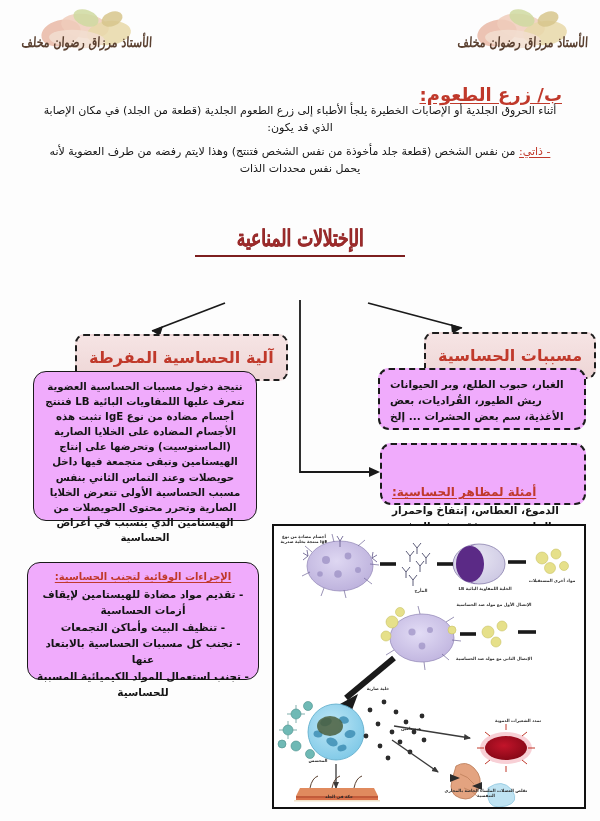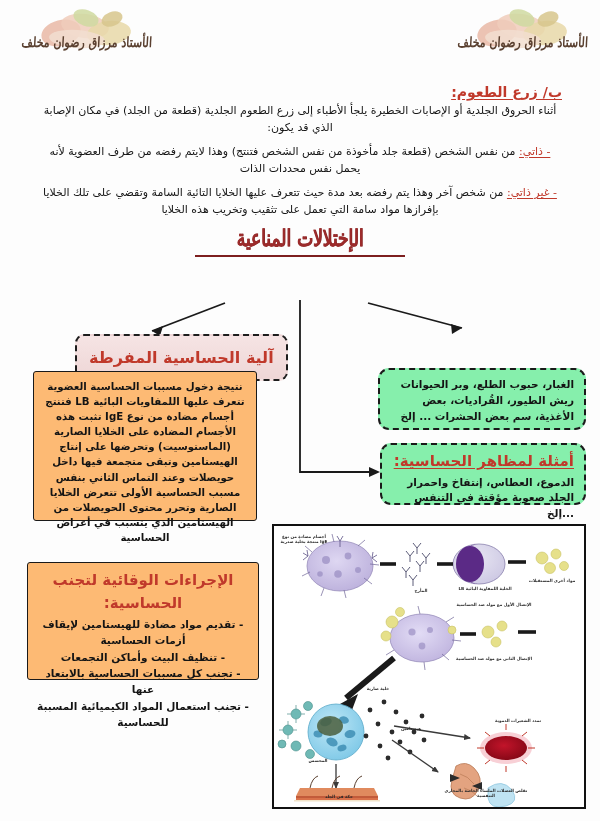--- a/index.html
+++ b/index.html
@@ -61,21 +61,21 @@
     position: relative;
     transform: scaleY(1.25) skewX(-4deg);
     white-space: nowrap;
   }
 
   
   .section-title {
     position: absolute;
     right: 38px;
     top: 84px;
-    font-size: 14px;
+    font-size: 18px;
     font-weight: 700;
     color: #c0392b;
     text-decoration: underline;
     text-underline-offset: 2px;
   }
 
   .para {
     position: absolute;
     right: 36px;
     left: 36px;
@@ -145,22 +145,22 @@
     text-align: right;
     white-space: nowrap;
   }
   .chip-mechanism { left: 75px;  top: 334px; }
   .chip-causes    { left: 424px; top: 332px; }
 
   
   .box {
     position: absolute;
     border: 1.6px solid #1a1a1a;
-    border-radius: 3px;
-    background: #fdba74;
+    border-radius: 13px;
+    background: #f0abfc;
     font-size: 10.5px;
     font-weight: 700;
     line-height: 1.5;
     color: #141414;
     text-align: center;
     padding: 7px 9px;
     box-sizing: border-box;
   }
   .box-mechanism {
     left: 33px; top: 371px;
@@ -168,60 +168,62 @@
     font-size: 10.2px;
     line-height: 1.48;
   }
   .box-prevent {
     left: 27px; top: 562px;
     width: 232px; height: 118px;
     padding-top: 6px;
   }
   .box-prevent .hd {
     color: #c0392b;
+    text-decoration: underline;
     text-underline-offset: 2px;
     display: block;
     margin-bottom: 3px;
-    font-size: 15px;
+    font-size: 10px;
   }
   .box-prevent ul {
     margin: 0; padding: 0; list-style: none;
     text-align: center;
   }
   .box-prevent li { margin: 1px 0; }
 
   .box-dashed {
     position: absolute;
     border: 2px dashed #1a1a1a;
     border-radius: 11px;
-    background: #86efac;
+    background: #f0abfc;
     font-size: 10.5px;
     font-weight: 700;
     line-height: 1.5;
-    text-align: right;
+    text-align: left;
     padding: 7px 10px;
     box-sizing: border-box;
     color: #141414;
   }
   .box-causes {
     left: 378px; top: 368px;
     width: 208px; height: 62px;
   }
   .box-symptoms {
     left: 380px; top: 443px;
     width: 206px; height: 62px;
     padding-top: 5px;
   }
   .box-symptoms .hd {
     color: #c0392b;
     text-decoration: underline;
     text-underline-offset: 2px;
     display: block;
-    font-size: 15px;
+    font-size: 12px;
     margin-bottom: 2px;
+    margin-top: 33px;
   }
 
   
   .illus {
     position: absolute;
     left: 272px; top: 524px;
     width: 314px; height: 285px;
     border: 2.5px solid #111;
     background: #fff;
     box-sizing: border-box;
@@ -270,24 +272,20 @@
 
   <div class="section-title">ب/ زرع الطعوم:</div>
 
   <div class="para p1">أثناء الحروق الجلدية أو الإصابات الخطيرة يلجأ الأطباء إلى زرع الطعوم الجلدية (قطعة من الجلد) في مكان الإصابة الذي قد يكون:</div>
 
   <div class="para p2">
     <span class="kw">- ذاتي:</span>
     <span>من نفس الشخص (قطعة جلد مأخوذة من نفس الشخص فتنتج) وهذا لايتم رفضه من طرف العضوية لأنه يحمل نفس محددات الذات</span>
   </div>
 
-  <div class="para p3">
-    <span class="kw">- غير ذاتي:</span>
-    <span>من شخص آخر وهذا يتم رفضه بعد مدة حيث تتعرف عليها الخلايا التائية السامة وتقضي على تلك الخلايا بإفرازها مواد سامة التي تعمل على تثقيب وتخريب هذه الخلايا</span>
-  </div>
 
   <div class="deco-wrap deco1">
     <div class="deco-text">الإختلالات المناعية</div>
     <div class="deco-rule"></div>
   </div>
 
 
   <svg class="connectors" viewBox="0 0 600 821">
 
     <line x1="300" y1="300" x2="300" y2="380" stroke="#1a1a1a" stroke-width="1.8"></line>
@@ -296,20 +294,21 @@
     <polygon points="152,331 163,326 160,336" fill="#1a1a1a"></polygon>
 
     <line x1="368" y1="303" x2="462" y2="328" stroke="#1a1a1a" stroke-width="1.8"></line>
     <polygon points="462,328 451,324 452,334" fill="#1a1a1a"></polygon>
 
     <path d="M300 380 L300 472 L372 472" fill="none" stroke="#1a1a1a" stroke-width="1.8"></path>
     <polygon points="380,472 369,467 369,477" fill="#1a1a1a"></polygon>
   </svg>
 
   <div class="chip chip-mechanism">آلية الحساسية المفرطة</div>
+  <div class="chip chip-causes">مسببات الحساسية</div>
 
   <div class="box box-mechanism">نتيجة دخول مسببات الحساسية العضوية تتعرف عليها اللمفاويات البائية LB فتنتج أجسام مضادة من نوع IgE تثبت هذه الأجسام المضادة على الخلايا الصارية (الماستوسيت) وتحرضها على إنتاج الهيستامين وتبقى متجمعة فيها داخل حويصلات وعند التماس الثاني بنفس مسبب الحساسية الأولى تتعرض الخلايا الصارية وتحرر محتوى الحويصلات من الهيستامين الذي يتسبب في أعراض الحساسية</div>
 
   <div class="box-dashed box-causes">الغبار، حبوب الطلع، وبر الحيوانات ريش الطيور، القُراديات، بعض الأغذية، سم بعض الحشرات ... إلخ</div>
 
   <div class="box-dashed box-symptoms">
     <span class="hd">أمثلة لمظاهر الحساسية:</span>
     <span>الدموع، العطاس، إنتفاخ واحمرار الجلد صعوبة مؤقتة في التنفس ...إلخ</span>
   </div>
 

